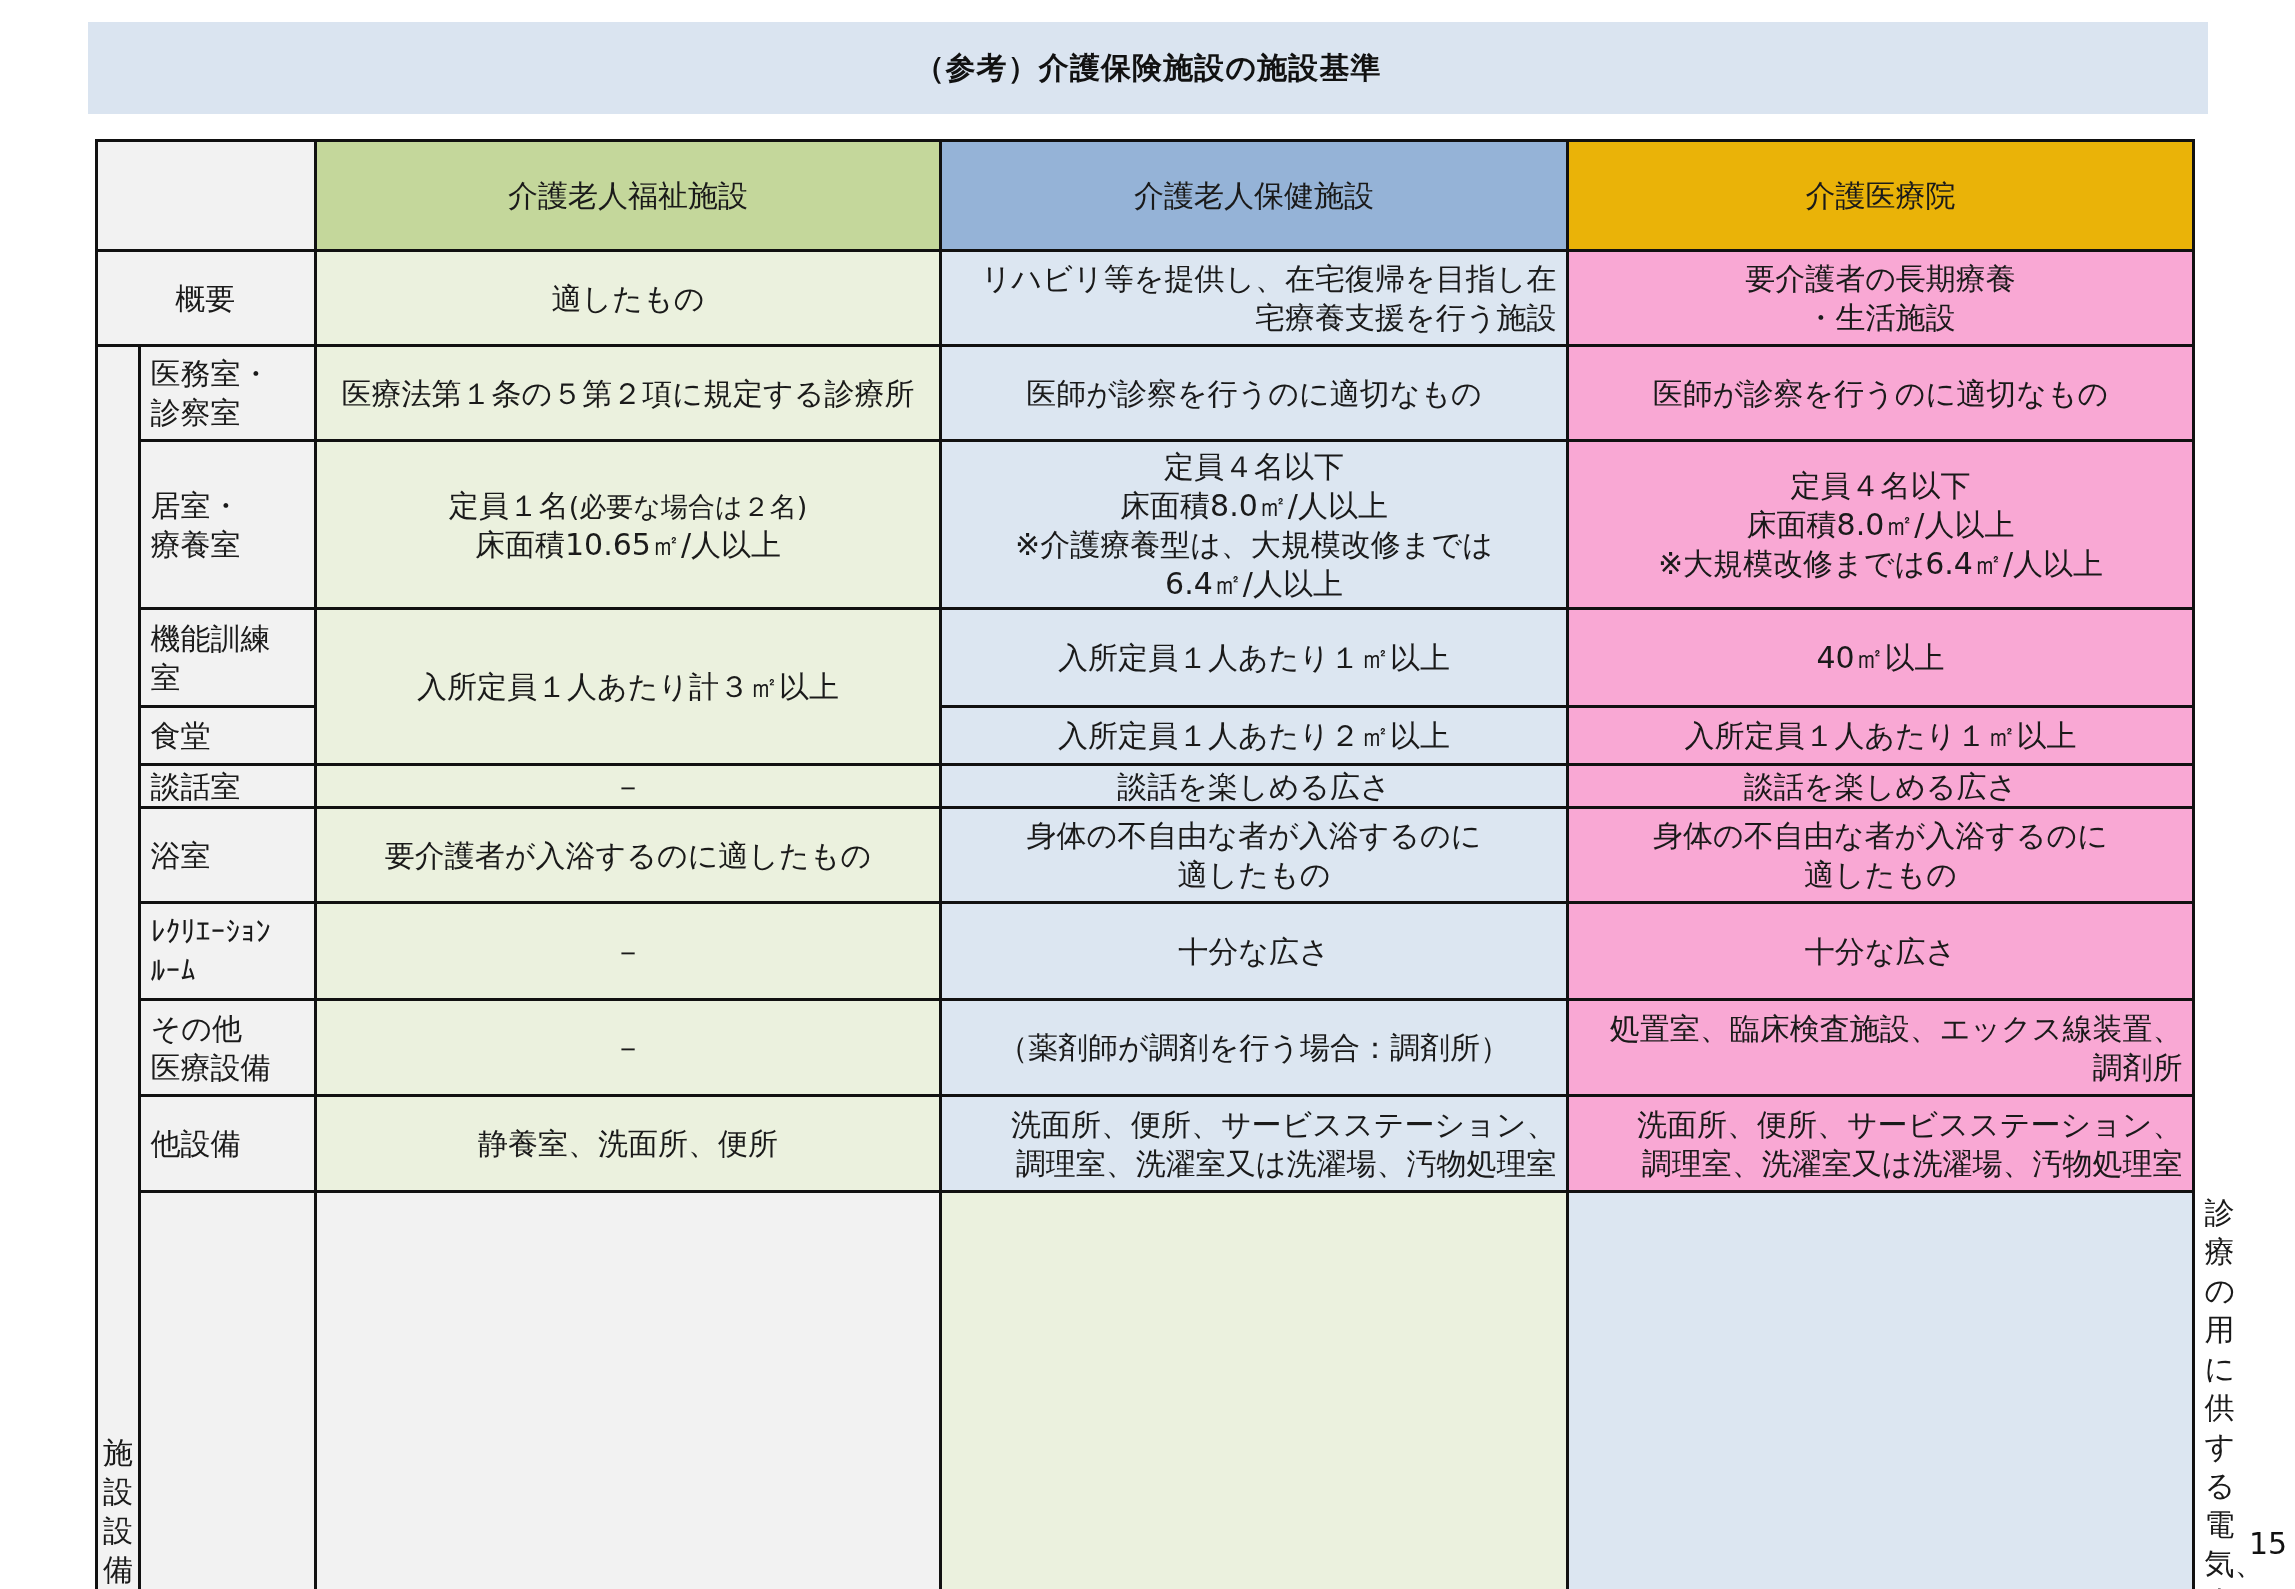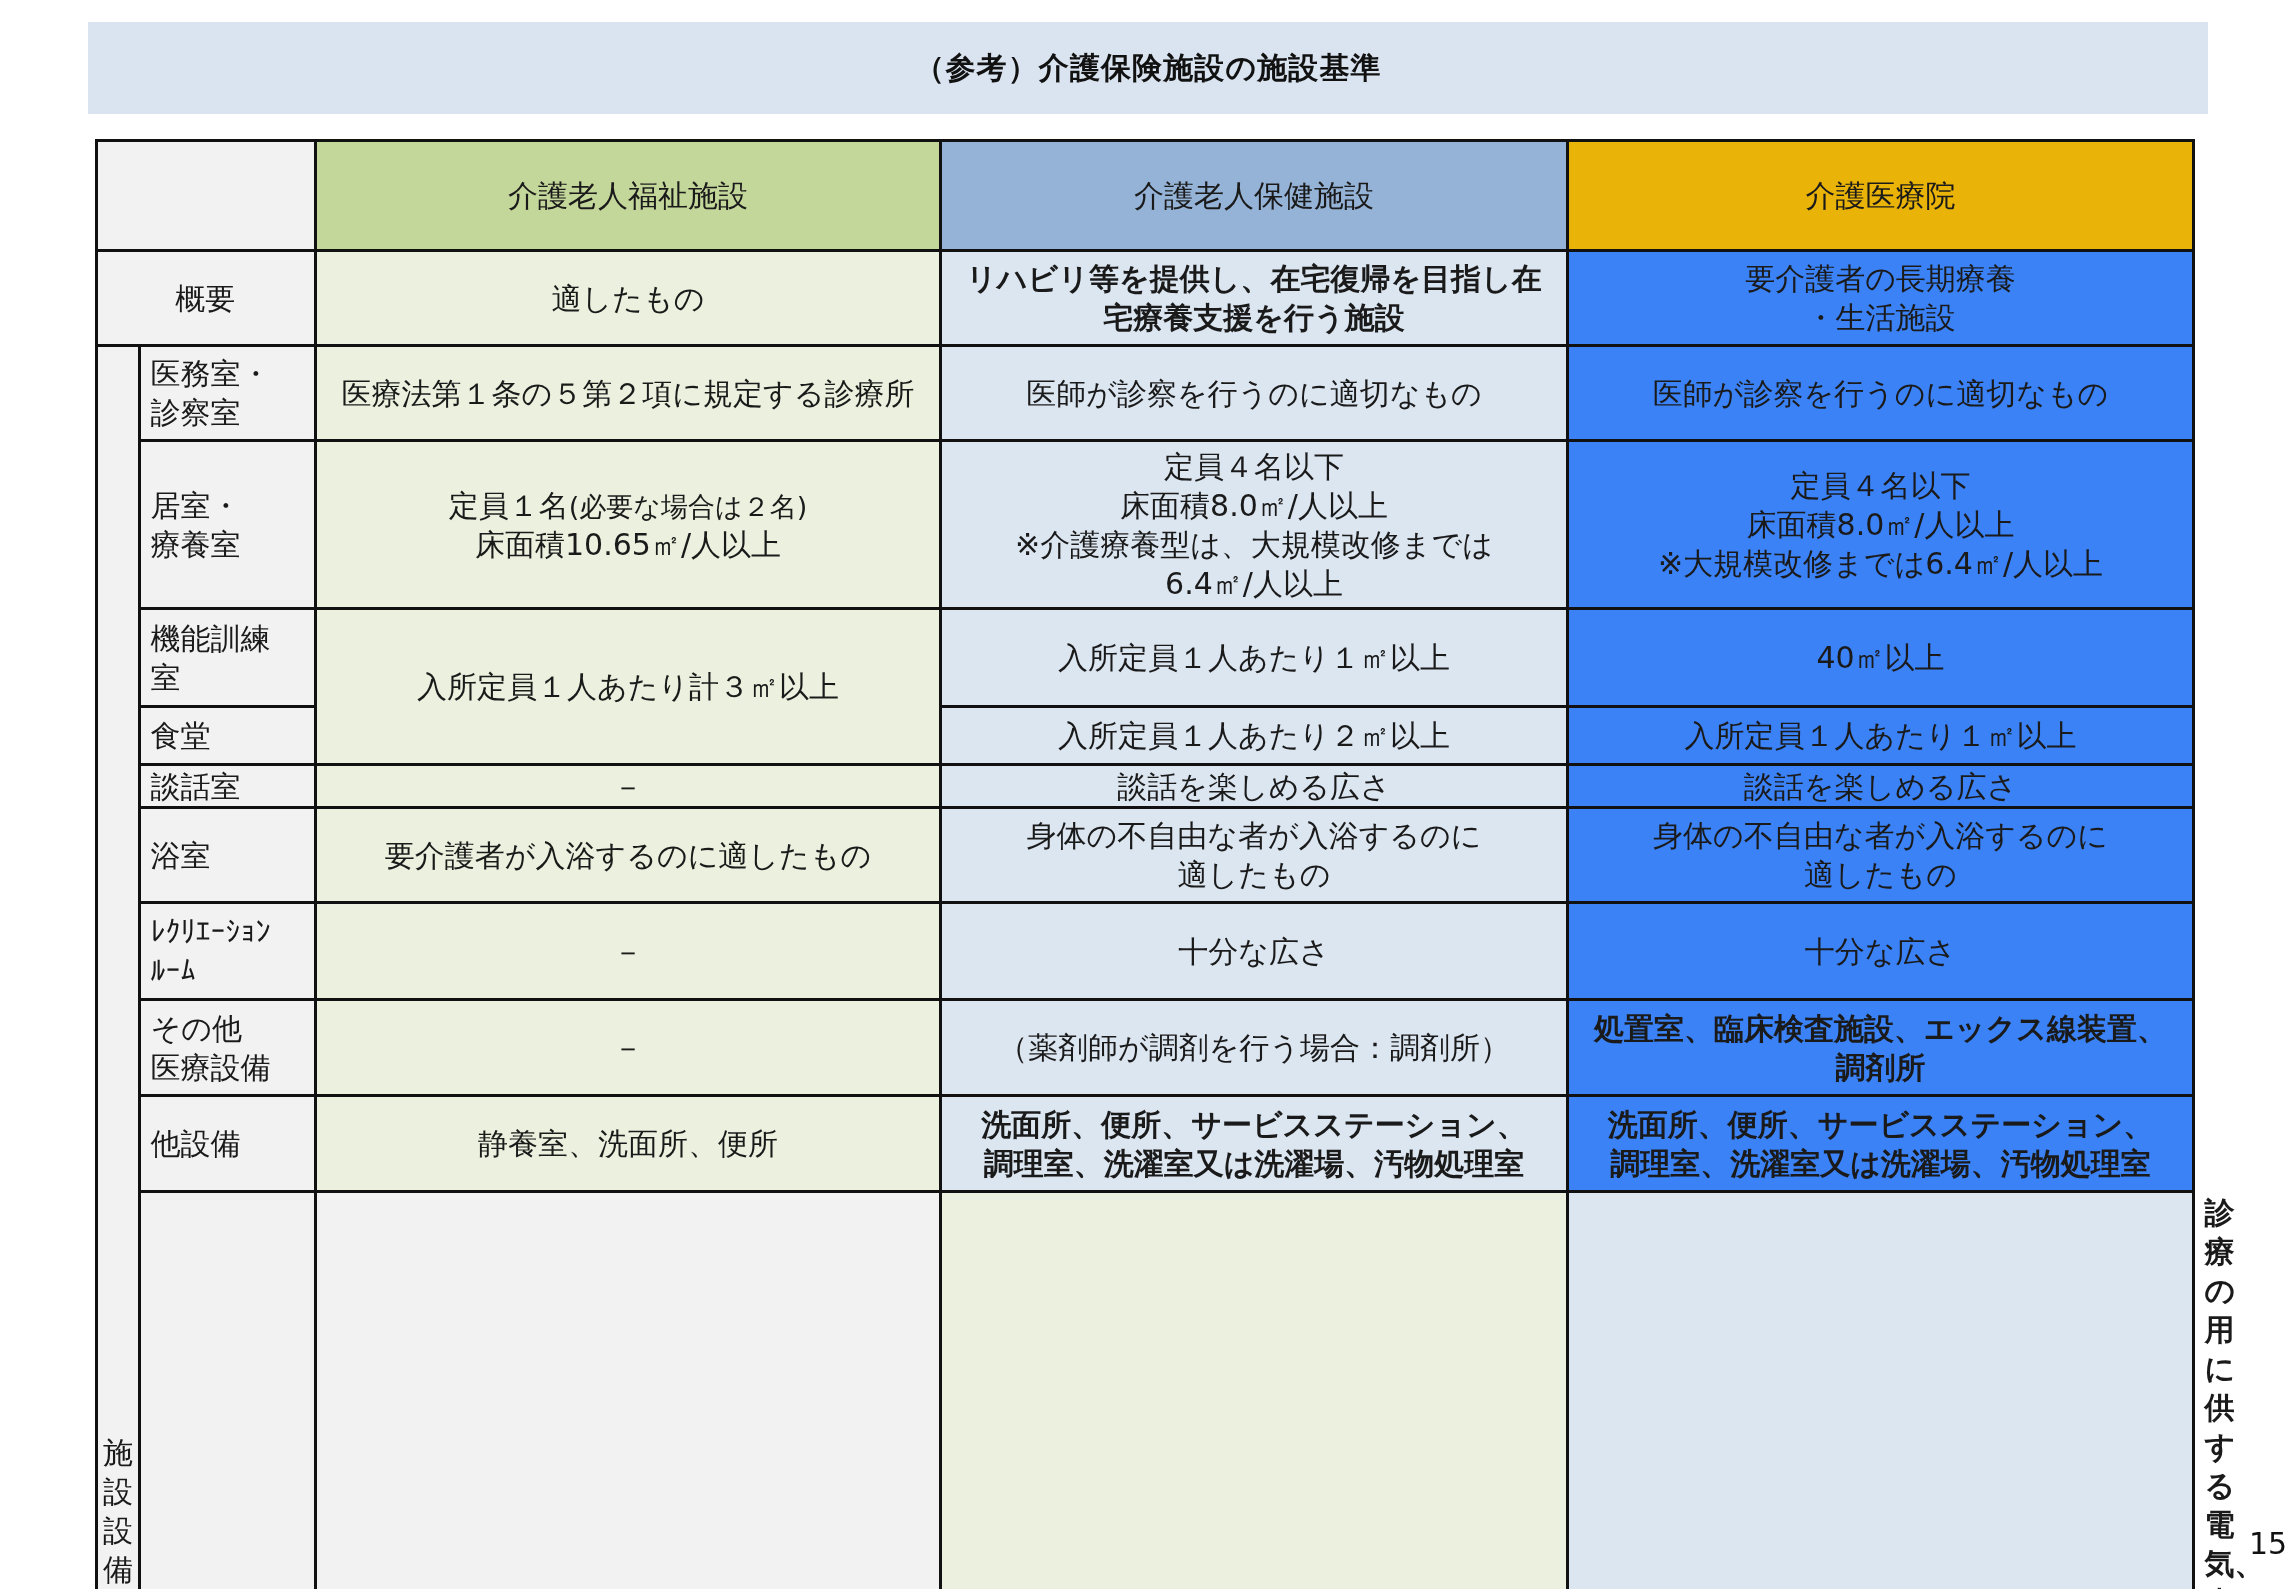--- a/index.html
+++ b/index.html
@@ -14,23 +14,23 @@
   .hdr { text-align:center; font-size:38px; }
   .hdr.c1 { background:#c4d79b; }
   .hdr.c2 { background:#95b3d7; }
   .hdr.c3 { background:#eab308; }
   .lab { background:#f2f2f2; }
   .lab.center { text-align:center;padding-left:8px; }
   .grp { background:#f2f2f2; text-align:center; font-size:23px; line-height:1.1; padding:0 !important; }
   .grp span { display:inline-block; width:1em; word-break:break-all; }
   .v1 { background:#ebf1de; }
   .v2 { background:#dce6f1; }
-  .v3 { background:#3b82f6; }
+  .v3 { background:#f9a8d4; }
   .c { text-align:center; }
-  .l { text-align:center;font-weight:bold; }
+  .l { text-align:right; }
   .small { font-size:27px; }
   .narrow-label { font-size:24.4px; }
   .page-num { position:absolute; left:2249px; top:1526px; font-size:30px; color:#111; }
   .cell-text { white-space:pre-line; }
 </style>
 </head>
 <body>
 
 <div class="title-band">
   <h1>（参考）介護保険施設の施設基準</h1>

